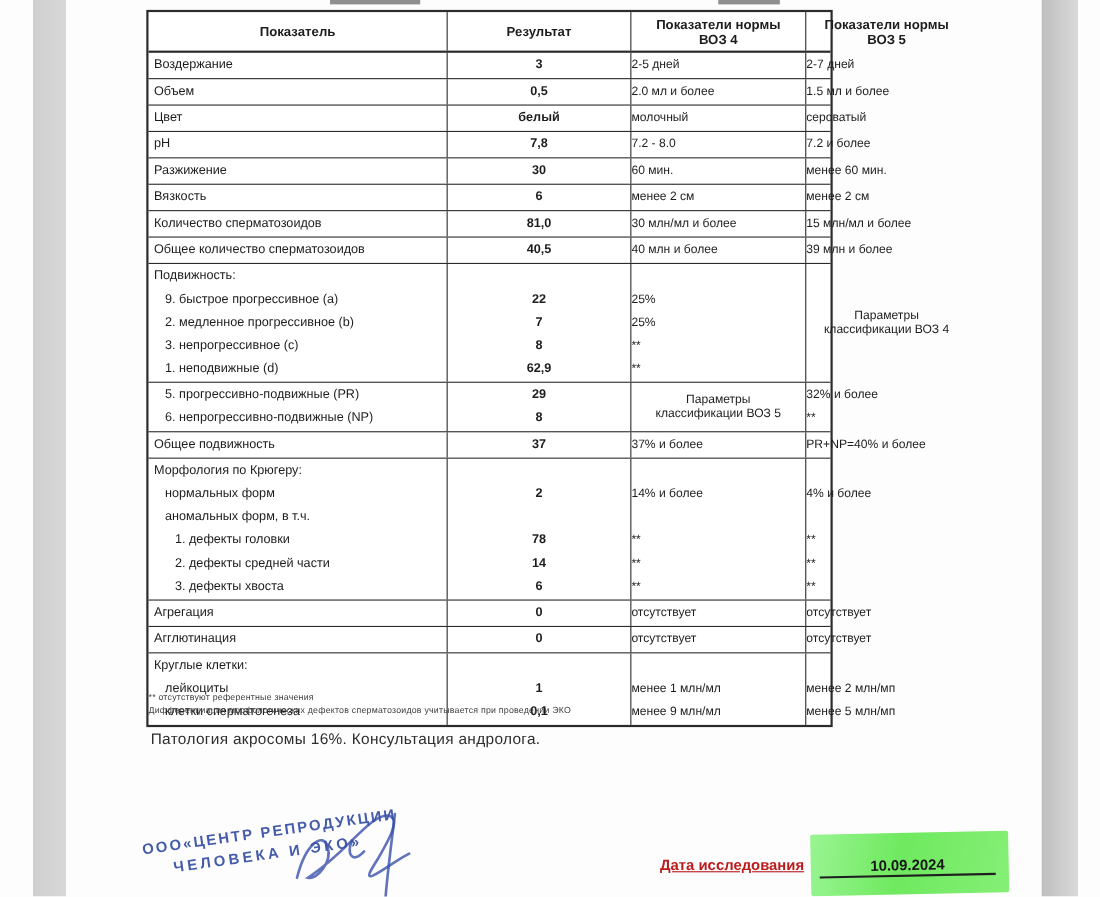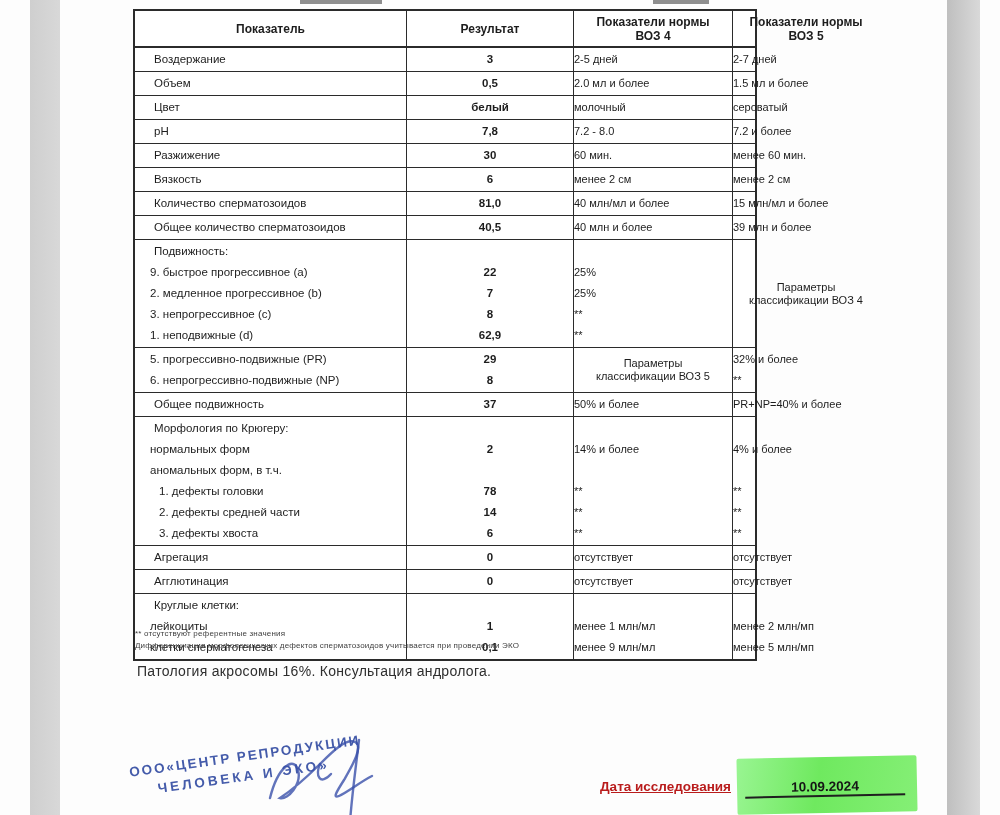--- a/index.html
+++ b/index.html
@@ -36,21 +36,21 @@
     font-weight: bold; font-size: 12px; line-height: 14px; text-align: center;
   }
   .bl { border-left: 1.5px solid #2b2b2b; }
   .t-group { border-bottom: 1.5px solid #2b2b2b; }
   .t-group:last-child { border-bottom: none; }
   .t-cell { position: relative; padding: 1px 0; }
   .t-line {
     height: 21px; line-height: 21px; white-space: nowrap; overflow: hidden;
     font-size: 11.5px;
   }
-  .c-label .t-line { padding-left: 19px; }
+  .c-label .t-line { padding-left: 5px; }
   .t-line.ind1 { padding-left: 15px; }
   .t-line.ind2 { padding-left: 24px; }
   .c-result .t-line { text-align: center; font-weight: bold; }
   .c-who .t-line { text-align: left; font-size: 11px; }
   .merged {
     position: absolute; inset: 0;
     display: flex; align-items: center; justify-content: center;
     text-align: center; font-size: 11px; line-height: 13px; padding: 0 14px;
   }
 
@@ -202,21 +202,21 @@
         </div>
       </div>
       <div class="t-group">
         <div class="t-cell c-label">
           <div class="t-line">Количество сперматозоидов</div>
         </div>
         <div class="t-cell c-result bl">
           <div class="t-line">81,0</div>
         </div>
         <div class="t-cell c-who bl">
-          <div class="t-line">40 млн/мл и более</div>
+          <div class="t-line">30 млн/мл и более</div>
         </div>
         <div class="t-cell c-who bl">
           <div class="t-line">15 млн/мл и более</div>
         </div>
       </div>
       <div class="t-group">
         <div class="t-cell c-label">
           <div class="t-line">Общее количество сперматозоидов</div>
         </div>
         <div class="t-cell c-result bl">
@@ -273,21 +273,21 @@
         </div>
       </div>
       <div class="t-group">
         <div class="t-cell c-label">
           <div class="t-line">Общее подвижность</div>
         </div>
         <div class="t-cell c-result bl">
           <div class="t-line">37</div>
         </div>
         <div class="t-cell c-who bl">
-          <div class="t-line">50% и более</div>
+          <div class="t-line">37% и более</div>
         </div>
         <div class="t-cell c-who bl">
           <div class="t-line">PR+NP=40% и более</div>
         </div>
       </div>
       <div class="t-group">
         <div class="t-cell c-label">
           <div class="t-line">Морфология по Крюгеру:</div>
           <div class="t-line ind1">нормальных форм</div>
           <div class="t-line ind1">аномальных форм, в т.ч.</div>

